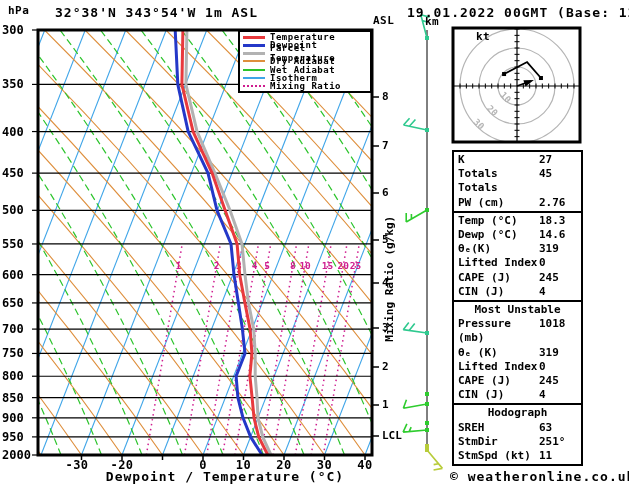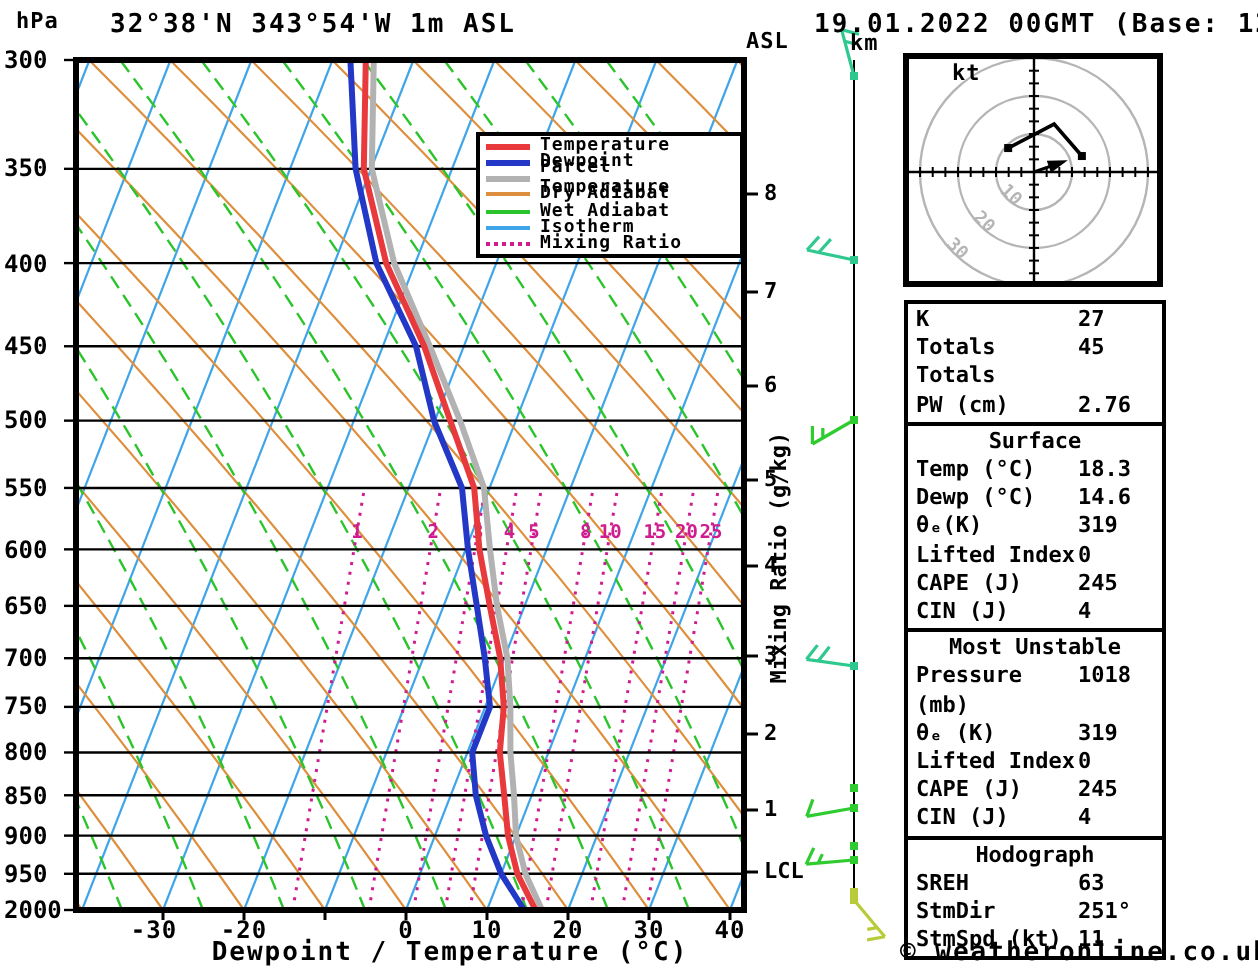--- a/index.html
+++ b/index.html
@@ -7,21 +7,21 @@
          font-family:"DejaVu Sans Mono","Liberation Mono",monospace;font-weight:bold;color:#000;}
   #chart-svg{position:absolute;left:0;top:0;}
   .lbl{position:absolute;white-space:pre;line-height:1.05;}
   .f13{font-size:13px;letter-spacing:1px;}
   .f11{font-size:11px;letter-spacing:0.5px;}
   .plabel{position:absolute;width:32px;text-align:left;font-size:12px;}
   .tlabel{position:absolute;width:36px;text-align:center;font-size:12px;letter-spacing:0.5px;}
   .klabel{position:absolute;font-size:11px;}
   #legend{position:absolute;left:238px;top:30px;width:134px;height:63px;background:#fff;
           border:2px solid #000;box-sizing:border-box;display:flex;flex-direction:column;
-          justify-content:space-around;padding:1px 0 1px 3px;margin-top:36px;}
+          justify-content:space-around;padding:1px 0 1px 3px;}
   .leg-row{display:flex;align-items:center;height:8px;}
   .leg-sample{width:22px;margin-right:5px;flex:none;}
   .leg-text{font-size:9px;letter-spacing:0.5px;}
   #tables{position:absolute;left:452px;top:152px;width:131px;}
   .tsection{border:2px solid #000;background:#fff;margin-top:-2px;padding:1px 0;}
   .thead{text-align:center;font-size:11px;line-height:14.2px;}
   .trow{display:flex;font-size:11px;line-height:14.2px;padding:0 2px 0 4px;}
   .trow .tl{flex:1;}
   .trow .tv{width:40px;text-align:left;flex:none;}
   #mixlabel{position:absolute;left:310px;top:273px;width:160px;text-align:center;
@@ -301,21 +301,20 @@
         <div class="trow">
           <span class="tl">Totals Totals</span>
           <span class="tv">45</span>
         </div>
         <div class="trow">
           <span class="tl">PW (cm)</span>
           <span class="tv">2.76</span>
         </div>
       </div>
       <div class="tsection">
-        <div class="thead">Surface</div>
         <div class="trow">
           <span class="tl">Temp (°C)</span>
           <span class="tv">18.3</span>
         </div>
         <div class="trow">
           <span class="tl">Dewp (°C)</span>
           <span class="tv">14.6</span>
         </div>
         <div class="trow">
           <span class="tl">θₑ(K)</span>

